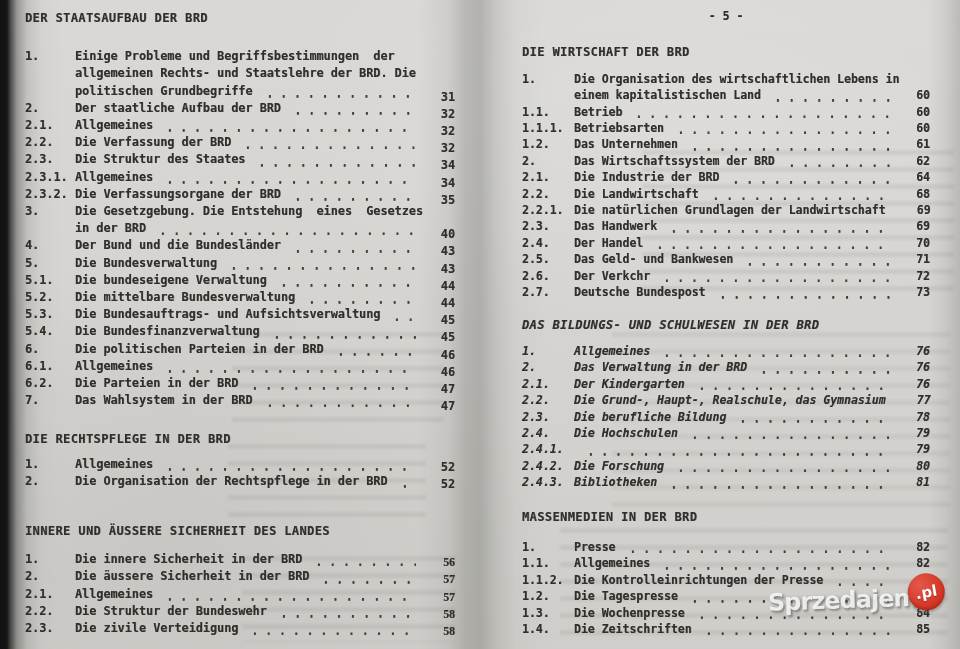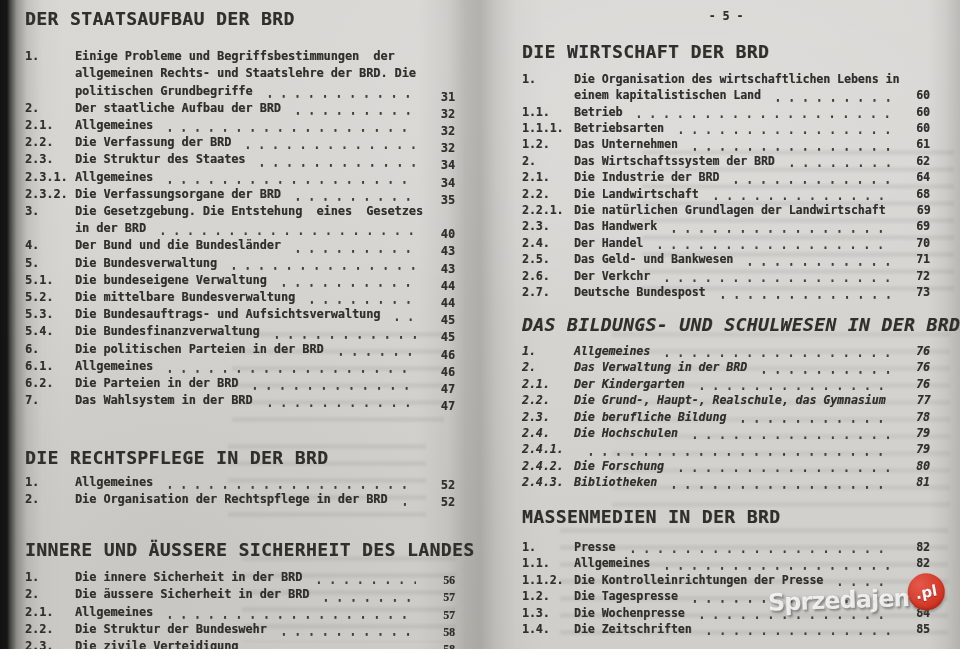--- a/index.html
+++ b/index.html
@@ -29,39 +29,39 @@
   .g3{left:242px;top:556px;width:214px;height:86px;}
   .g4{left:642px;top:150px;width:312px;height:148px;}
   .g5{left:612px;top:332px;width:338px;height:178px;opacity:.42;}
   .g6{left:560px;top:528px;width:388px;height:115px;}
   
   .page{position:absolute;z-index:2;color:#312f2b;font-weight:bold;}
   .page *{text-shadow:.4px .4px .5px rgba(52,50,46,.5);}
   .left-page{left:25px;top:10px;width:430px;font-size:11.8px;line-height:17.2px;}
   .right-page{left:522px;top:8px;width:408px;font-size:11.5px;line-height:16.4px;}
   .pagenum-line{text-align:center;margin-bottom:12px;white-space:pre;}
-  .heading{font-size:18px;letter-spacing:.4px;white-space:pre;}
+  .heading{font-size:12px;letter-spacing:.4px;white-space:pre;}
   .entries{margin-top:10px;}
   .row{display:flex;align-items:baseline;}
   .no{flex:none;width:50px;white-space:pre;}
   .right-page .no{width:52px;}
   .ttl{flex:none;white-space:pre;}
   .leader{
     flex:1 1 auto;min-width:0;height:1em;margin:0 5px 0 6px;align-self:flex-end;
     background-image:radial-gradient(circle at 50% 70%,#423e38 1.15px,rgba(0,0,0,0) 1.5px);
     background-size:13.8px 100%;background-repeat:repeat-x;background-position:4px 0;
   }
   .pg{flex:none;width:34px;text-align:right;white-space:pre;}
   
   .left-page .toc-section:nth-child(1) .pg{position:relative;top:6px;}
   .left-page .toc-section:nth-child(2) .pg{position:relative;top:3px;}
   .left-page .toc-section:nth-child(3) .pg{position:relative;top:3px;font-family:Liberation Serif, serif;}
   
   .left-page .toc-section:nth-child(1) .entries{margin-top:21px;}
-  .left-page .toc-section:nth-child(2){margin-top:40px;}
+  .left-page .toc-section:nth-child(2){margin-top:22px;}
   .left-page .toc-section:nth-child(2) .entries{margin-top:7px;}
   .left-page .toc-section:nth-child(3){margin-top:33px;}
   .left-page .toc-section:nth-child(3) .entries{margin-top:11px;}
   
   .right-page .toc-section:nth-child(1){margin-top:20px;}
   .right-page .toc-section:nth-child(2){margin-top:16px;font-style:italic;}
   .right-page .toc-section:nth-child(3){margin-top:18px;}
   .right-page .toc-section:nth-child(3) .entries{margin-top:14px;}
   
   .watermark{position:absolute;left:768px;top:586px;z-index:5;transform:rotate(-2deg);}

